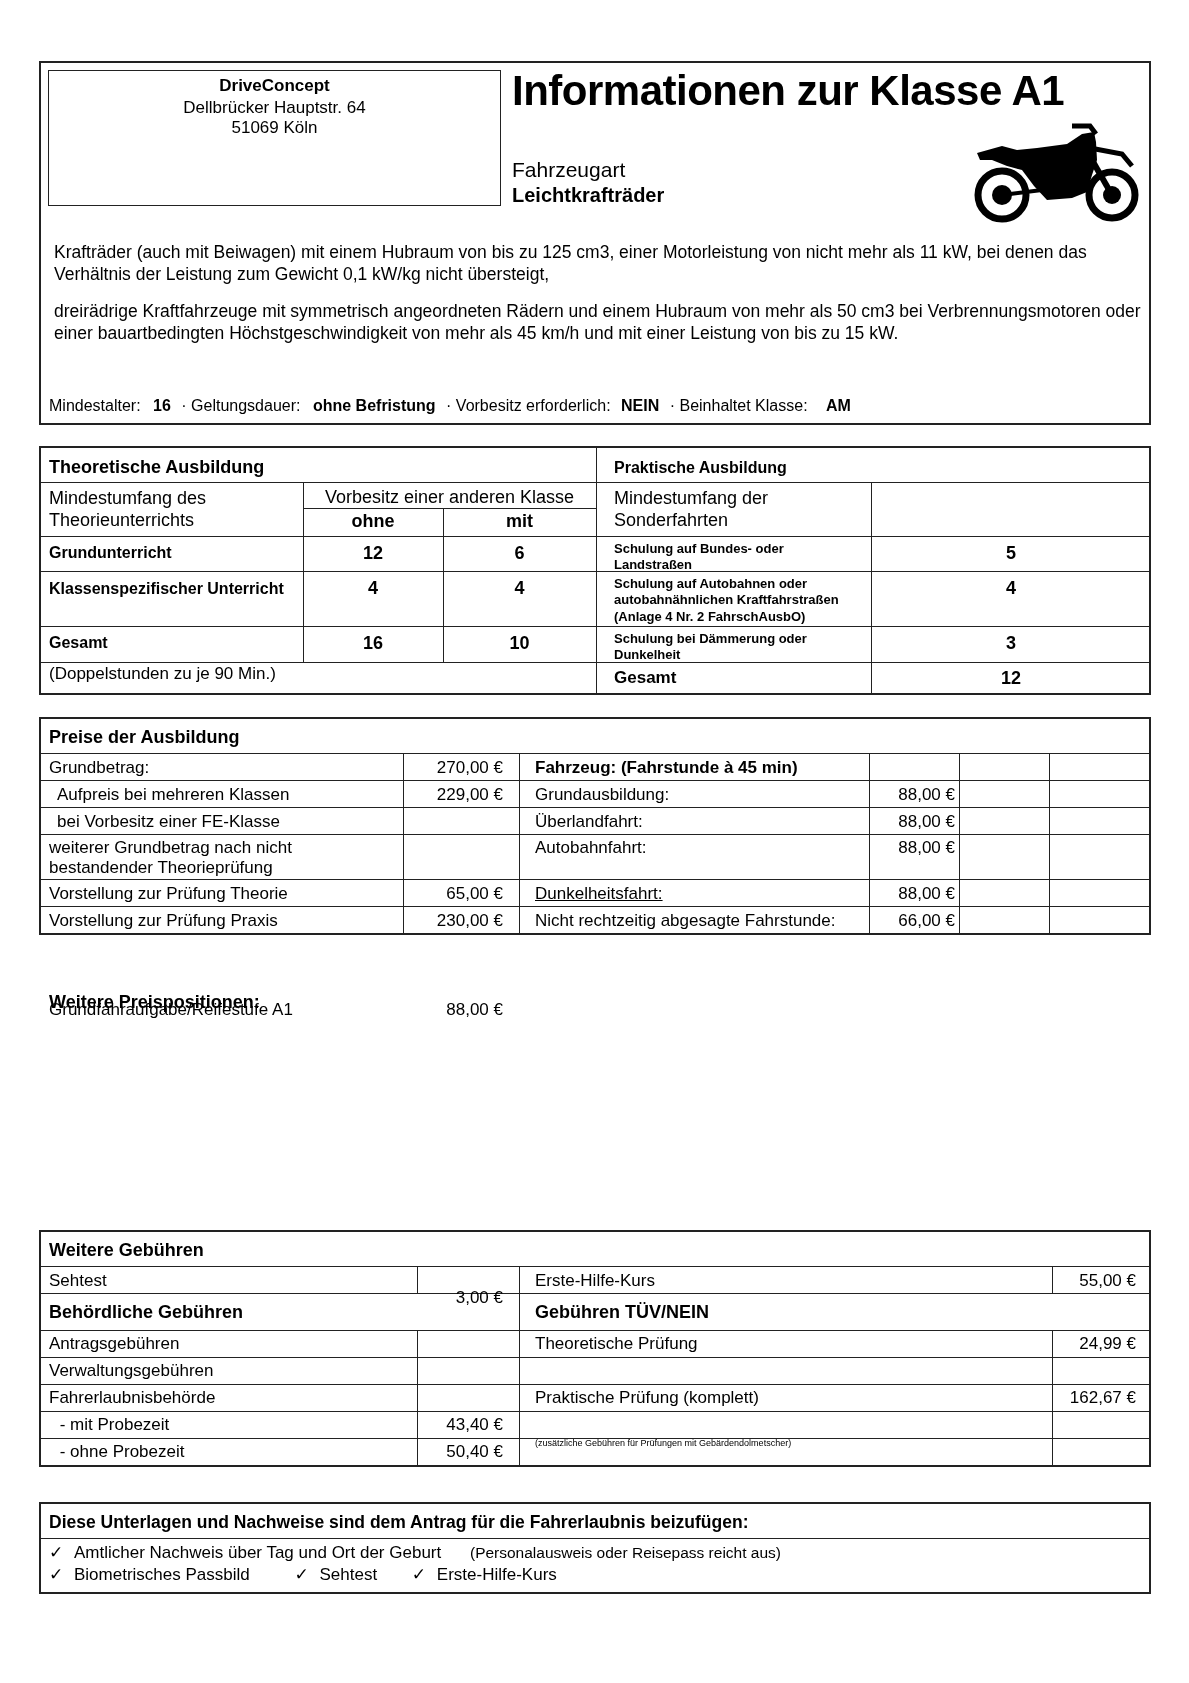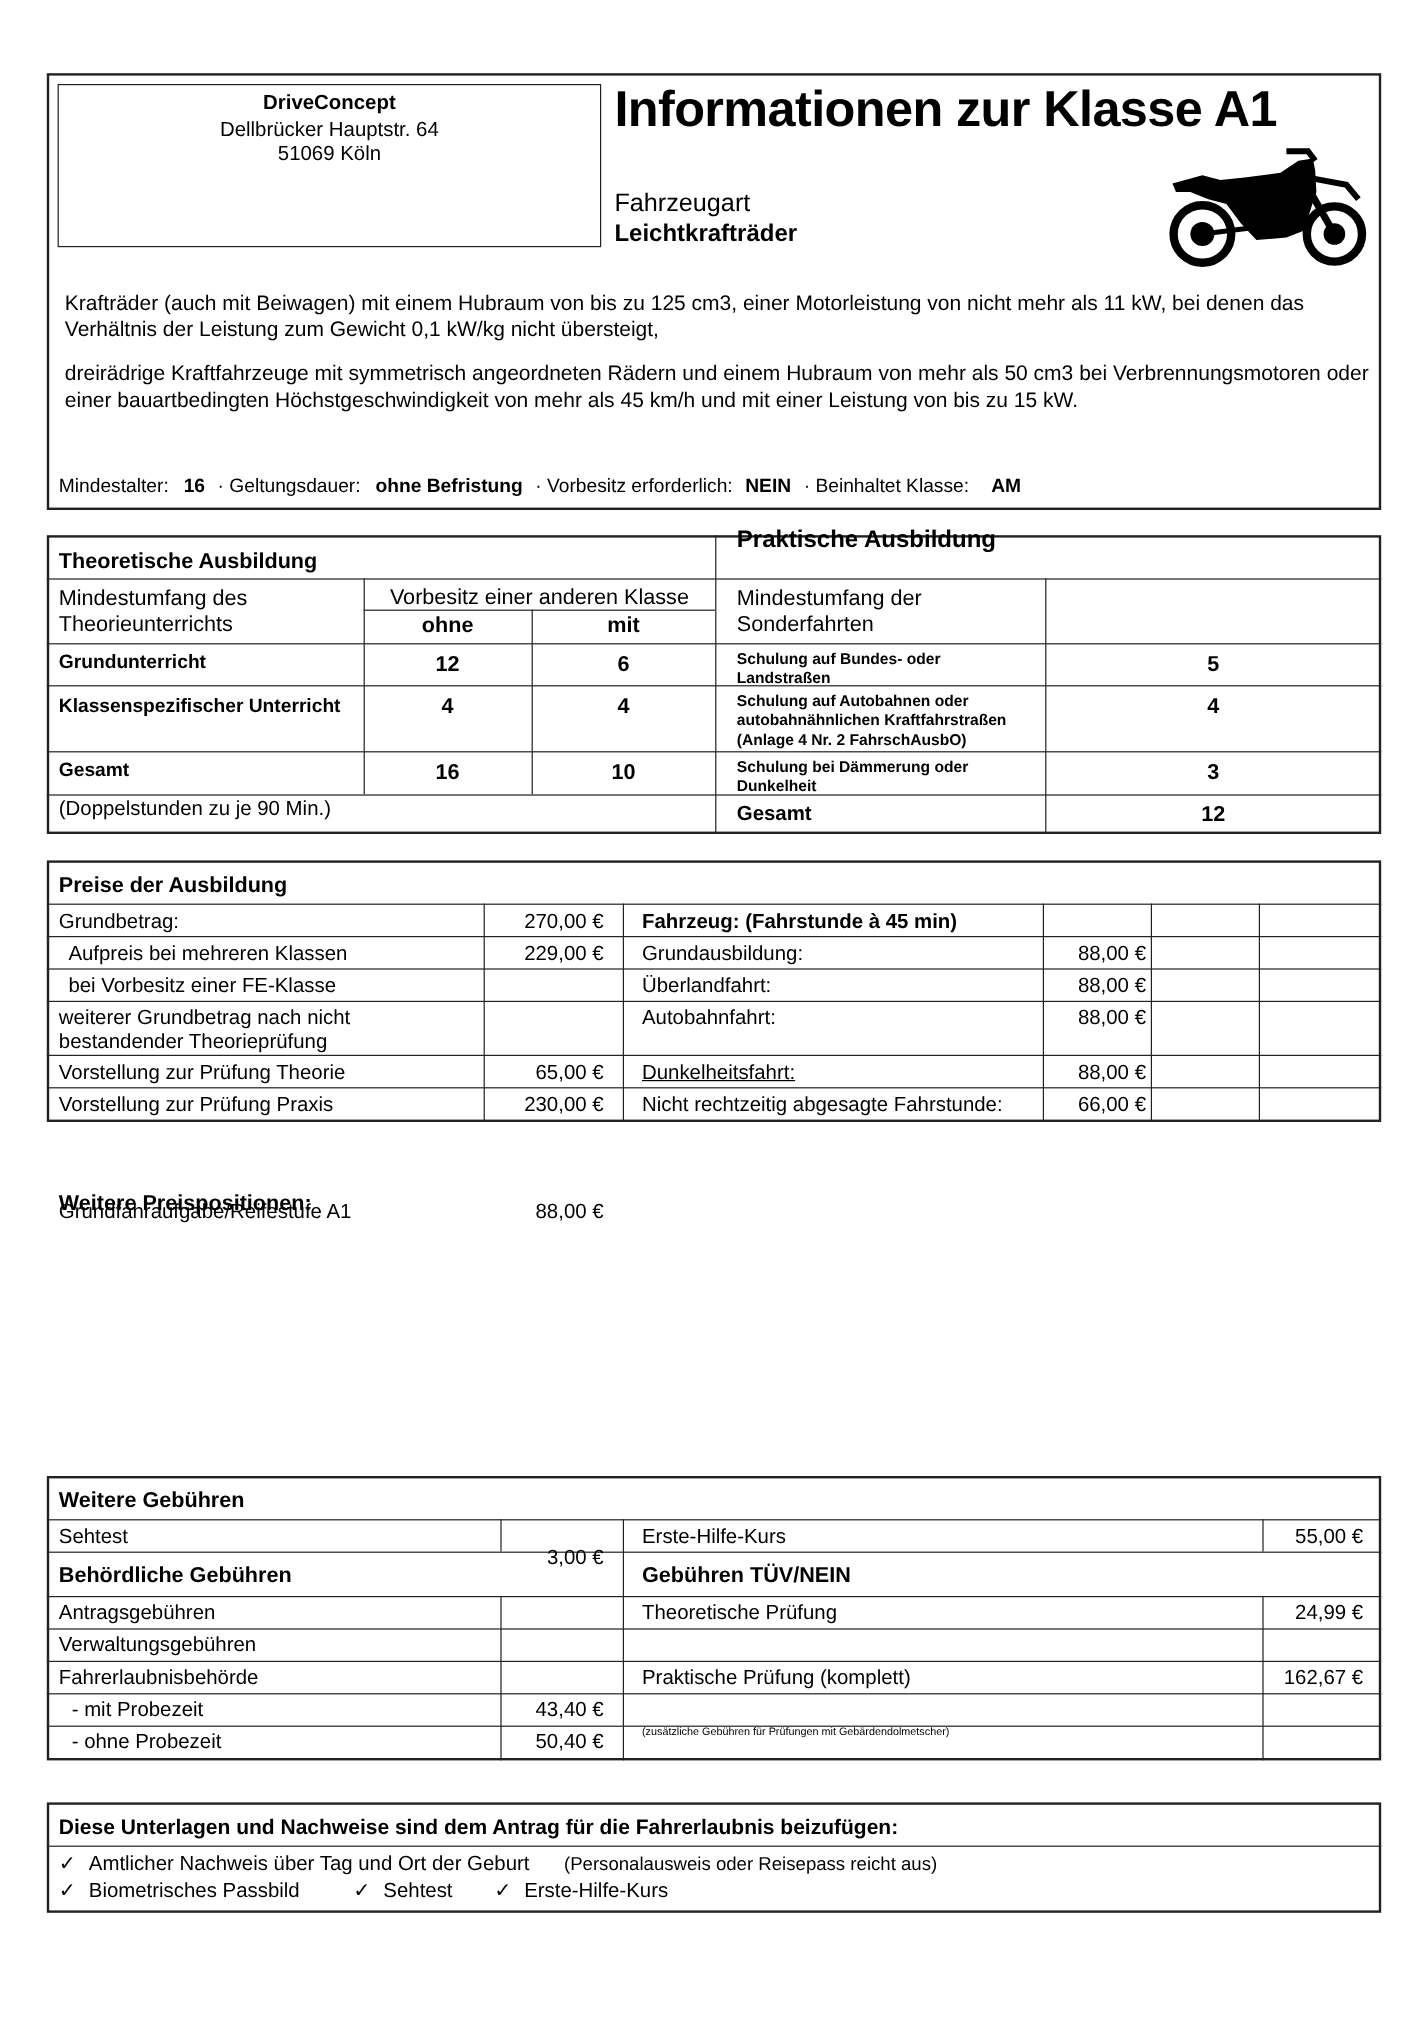--- a/index.html
+++ b/index.html
@@ -81,21 +81,21 @@
 
 <div class="t b" style="left:49px;top:578px;width:240px;white-space:normal;font-size:16px;line-height:21px;">Klassenspezifischer Unterricht</div>
 <div class="t c b" style="left:303px;top:578px;width:140px;font-size:18px;">4</div>
 <div class="t c b" style="left:443px;top:578px;width:153px;font-size:18px;">4</div>
 
 <div class="t b" style="left:49px;top:633px;font-size:16px;">Gesamt</div>
 <div class="t c b" style="left:303px;top:633px;width:140px;font-size:18px;">16</div>
 <div class="t c b" style="left:443px;top:633px;width:153px;font-size:18px;">10</div>
 <div class="t" style="left:49px;top:664px;font-size:17px;">(Doppelstunden zu je 90 Min.)</div>
 
-<div class="t b" style="left:614px;top:438px;font-size:20px;">Praktische Ausbildung</div>
+<div class="t b" style="left:614px;top:458px;font-size:16px;">Praktische Ausbildung</div>
 <div class="t" style="left:614px;top:487px;width:230px;white-space:normal;font-size:18px;line-height:22px;">Mindestumfang der Sonderfahrten</div>
 
 <div class="t small-b" style="left:614px;top:541px;width:240px;">Schulung auf Bundes- oder Landstraßen</div>
 <div class="t c b" style="left:871px;top:543px;width:280px;font-size:18px;">5</div>
 <div class="t small-b" style="left:614px;top:576px;width:255px;">Schulung auf Autobahnen oder autobahnähnlichen Kraftfahrstraßen (Anlage 4 Nr. 2 FahrschAusbO)</div>
 <div class="t c b" style="left:871px;top:578px;width:280px;font-size:18px;">4</div>
 <div class="t small-b" style="left:614px;top:631px;width:240px;">Schulung bei Dämmerung oder Dunkelheit</div>
 <div class="t c b" style="left:871px;top:633px;width:280px;font-size:18px;">3</div>
 <div class="t b" style="left:614px;top:668px;font-size:17px;">Gesamt</div>
 <div class="t c b" style="left:871px;top:668px;width:280px;font-size:18px;">12</div>

